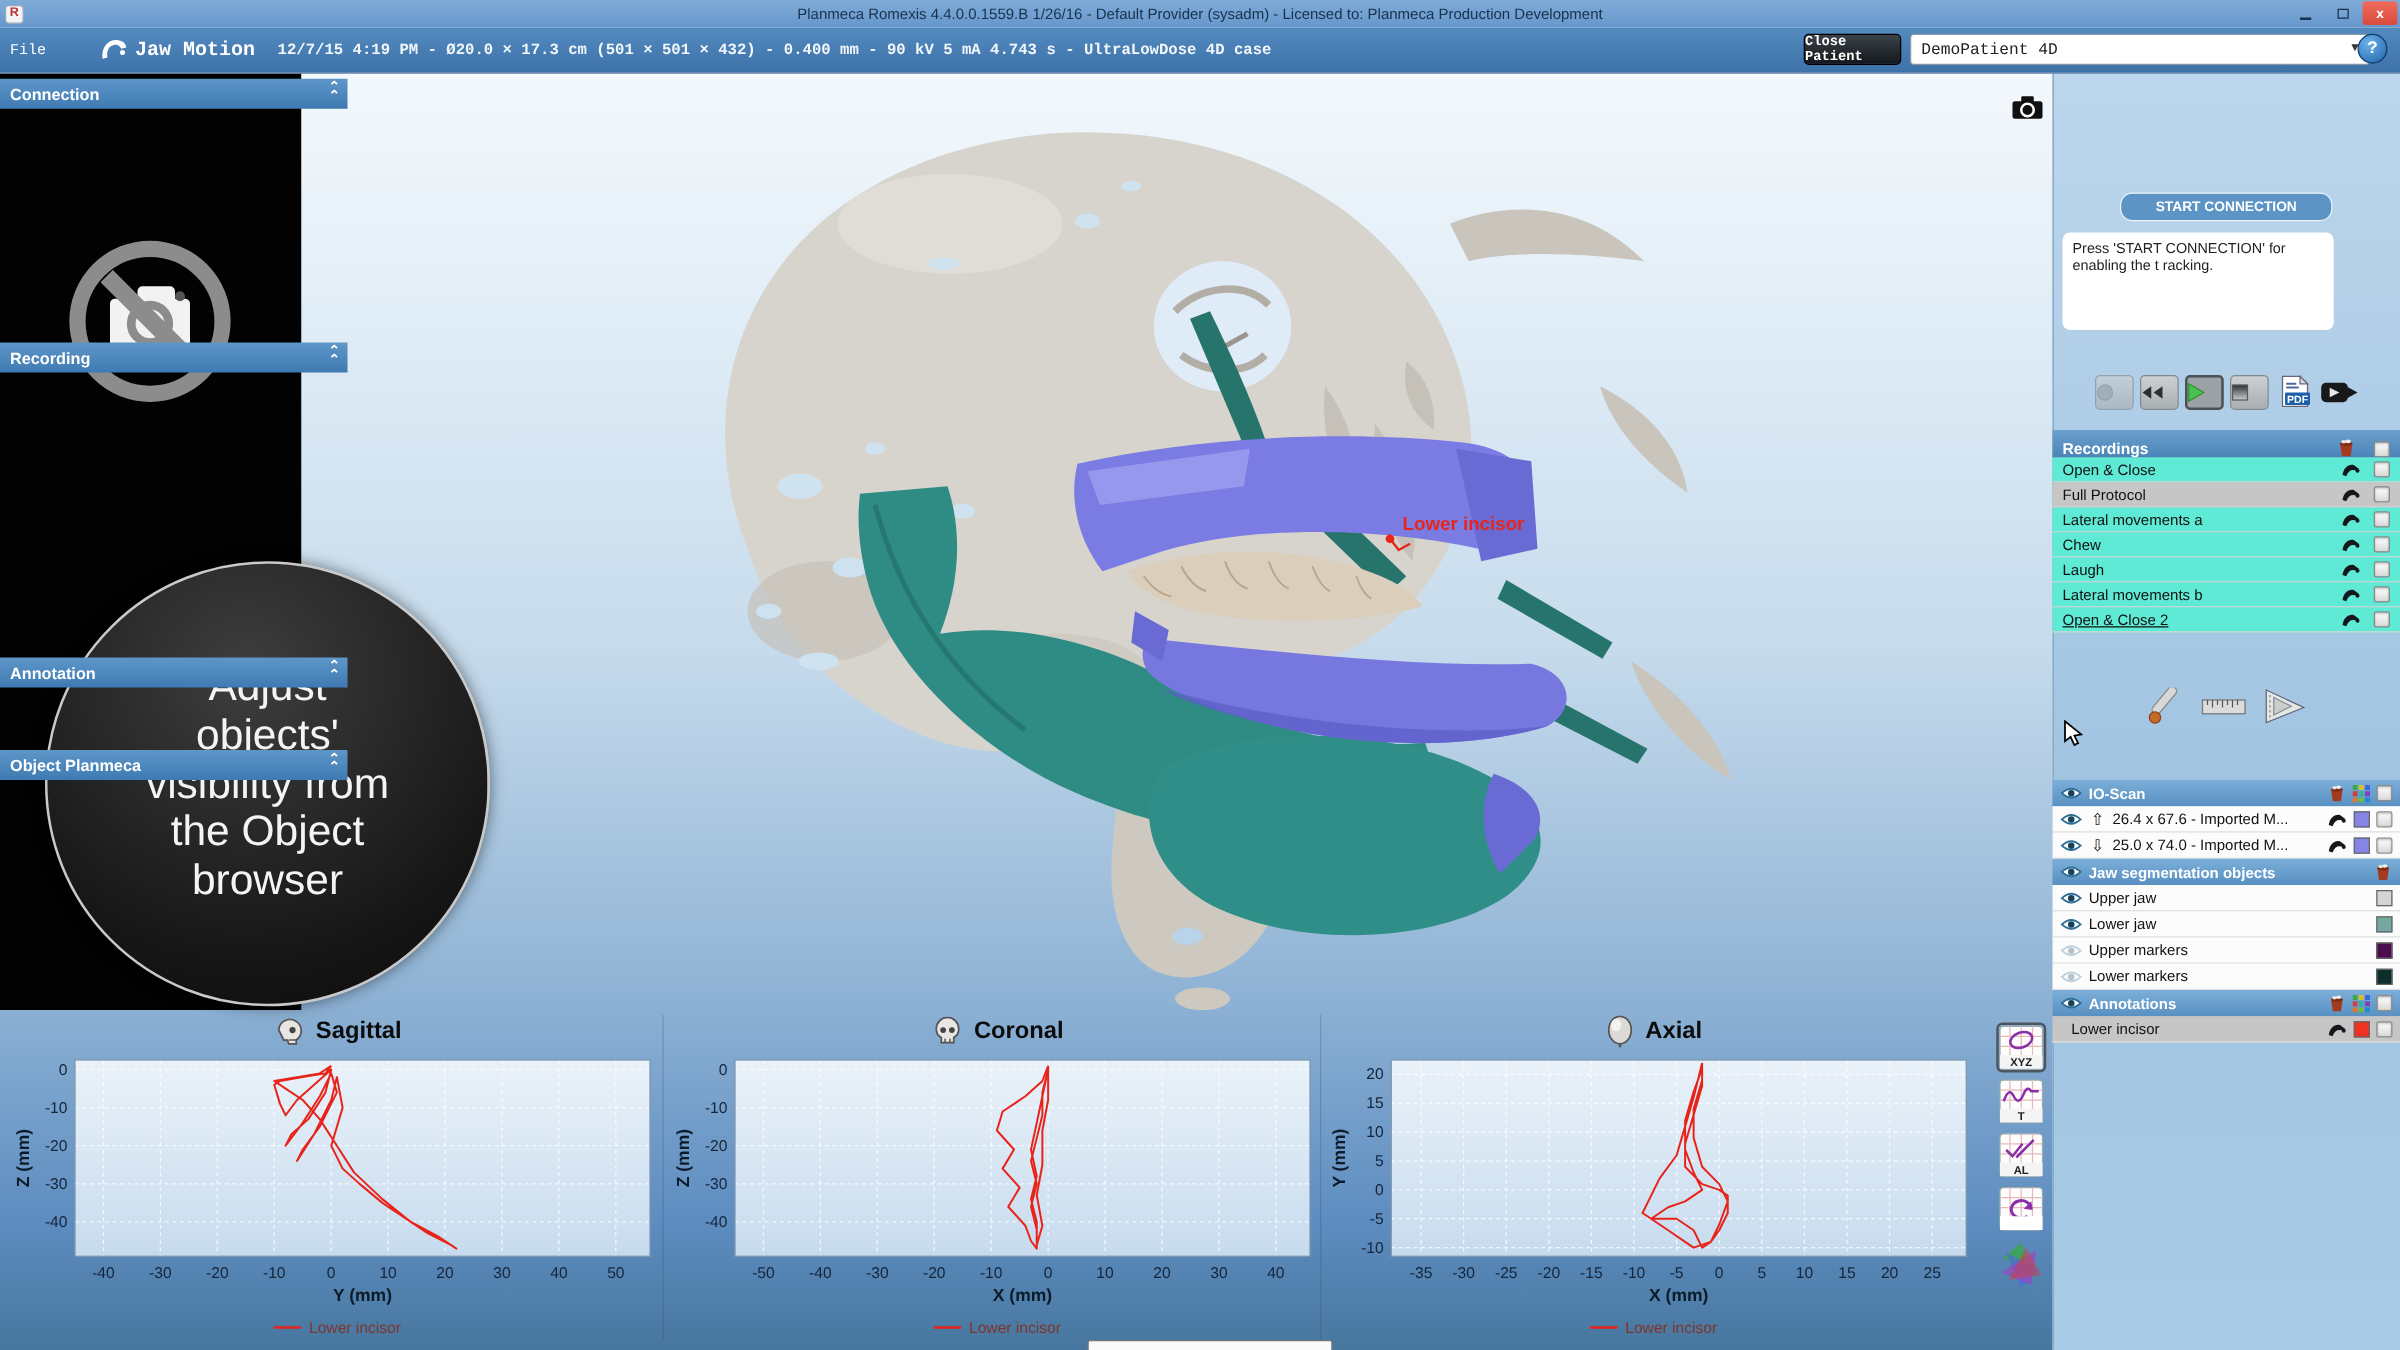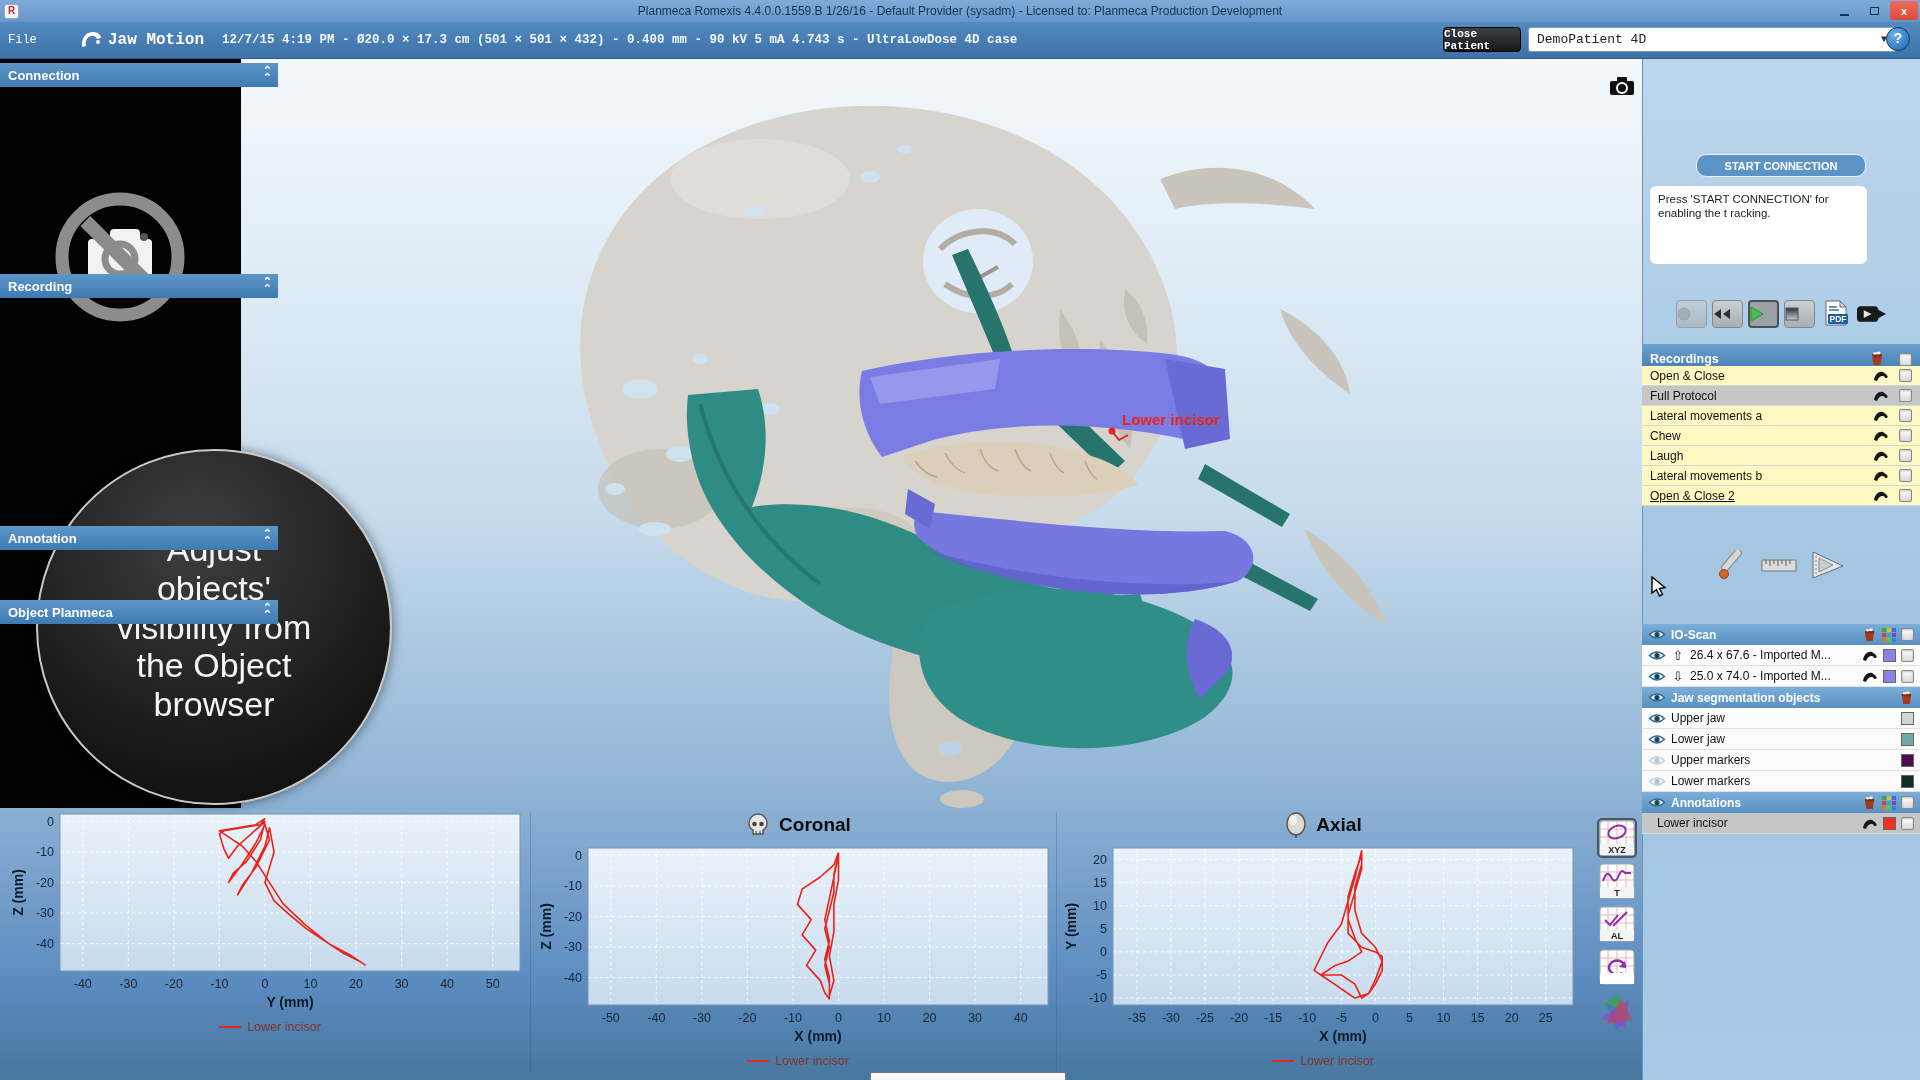--- a/index.html
+++ b/index.html
@@ -92,21 +92,21 @@
     gap:5px; }
   .rec-btn { width:31px; height:28px; background:linear-gradient(#ccd0d2,#a8aeb1); border:1px solid #82898d;
     border-radius:4px; display:flex; align-items:center; justify-content:flex-start; }
   .rec-btn.pressed { background:#9ba1a4; border:2px solid #4a5054; }
   .rec-btn.flat { background:none; border:none; }
 
   .list-header { position:absolute; left:1642px; width:278px; height:22px;
     background:linear-gradient(#6ba0cd,#4a84b8); display:flex; align-items:center; padding:0 8px;
     color:#fff; font-size:12.5px; font-weight:bold; }
   .list-header .spacer { flex:1; }
-  .rec-row { position:absolute; left:1642px; width:278px; height:20px; background:#fef9c3;
+  .rec-row { position:absolute; left:1642px; width:278px; height:20px; background:#5eead4;
     border-bottom:1px solid #d6d6d6; display:flex; align-items:center; padding:0 8px; font-size:12px; color:#111; }
   .rec-row.selected { background:#c6c6c6; }
   .rec-row .spacer { flex:1; }
 
   #annotation-tools { position:absolute; left:1642px; top:550px; width:278px; display:flex;
     justify-content:center; align-items:center; gap:14px; }
 
   .ob-row { position:absolute; left:1642px; width:278px; height:21px; display:flex; align-items:center;
     padding:0 6px; font-size:12px; gap:5px; }
   .ob-row.group { background:linear-gradient(#7cafd9,#5890c2); color:#fff; font-weight:bold; }
@@ -265,20 +265,28 @@
 
   <div id="tooltip-circle">
     <div>Adjust</div>
     <div>objects'</div>
     <div>visibility from</div>
     <div>the Object</div>
     <div>browser</div>
   </div>
 
   <div class="chart" id="chart-0" style="position:absolute; top:749px;">
+    <div class="chart-title-row">
+      <svg width="26" height="26" viewBox="0 0 26 26">
+        <path d="M4,12 a9,9 0 1 1 14,8 l0,3 -6,0 -1,-3 -3,0 z" fill="#e8e6e2" stroke="#555" stroke-width="1.4"></path>
+        <circle cx="15" cy="12" r="2.5" fill="#444"></circle>
+          <path d="M12,20 l6,0" stroke="#555" stroke-width="1.2"></path>
+      </svg>
+      <span class="chart-title">Sagittal</span>
+    </div>
     <svg width="520" height="205">
         <defs>
           <linearGradient id="pg0" x1="0" y1="0" x2="0" y2="1">
             <stop offset="0" stop-color="#eaf2f9"></stop>
             <stop offset="1" stop-color="#c7dbee"></stop>
           </linearGradient>
         </defs>
         <rect x="50" y="6" width="460" height="157" fill="url(#pg0)"></rect>
         <line x1="72.77227722772278" y1="6" x2="72.77227722772278" y2="163" stroke="#ffffff" stroke-opacity="0.8" stroke-dasharray="3,3"></line>
         <text x="72.77227722772278" y="180" font-size="12.5" fill="#15253a" text-anchor="middle">-40</text>

